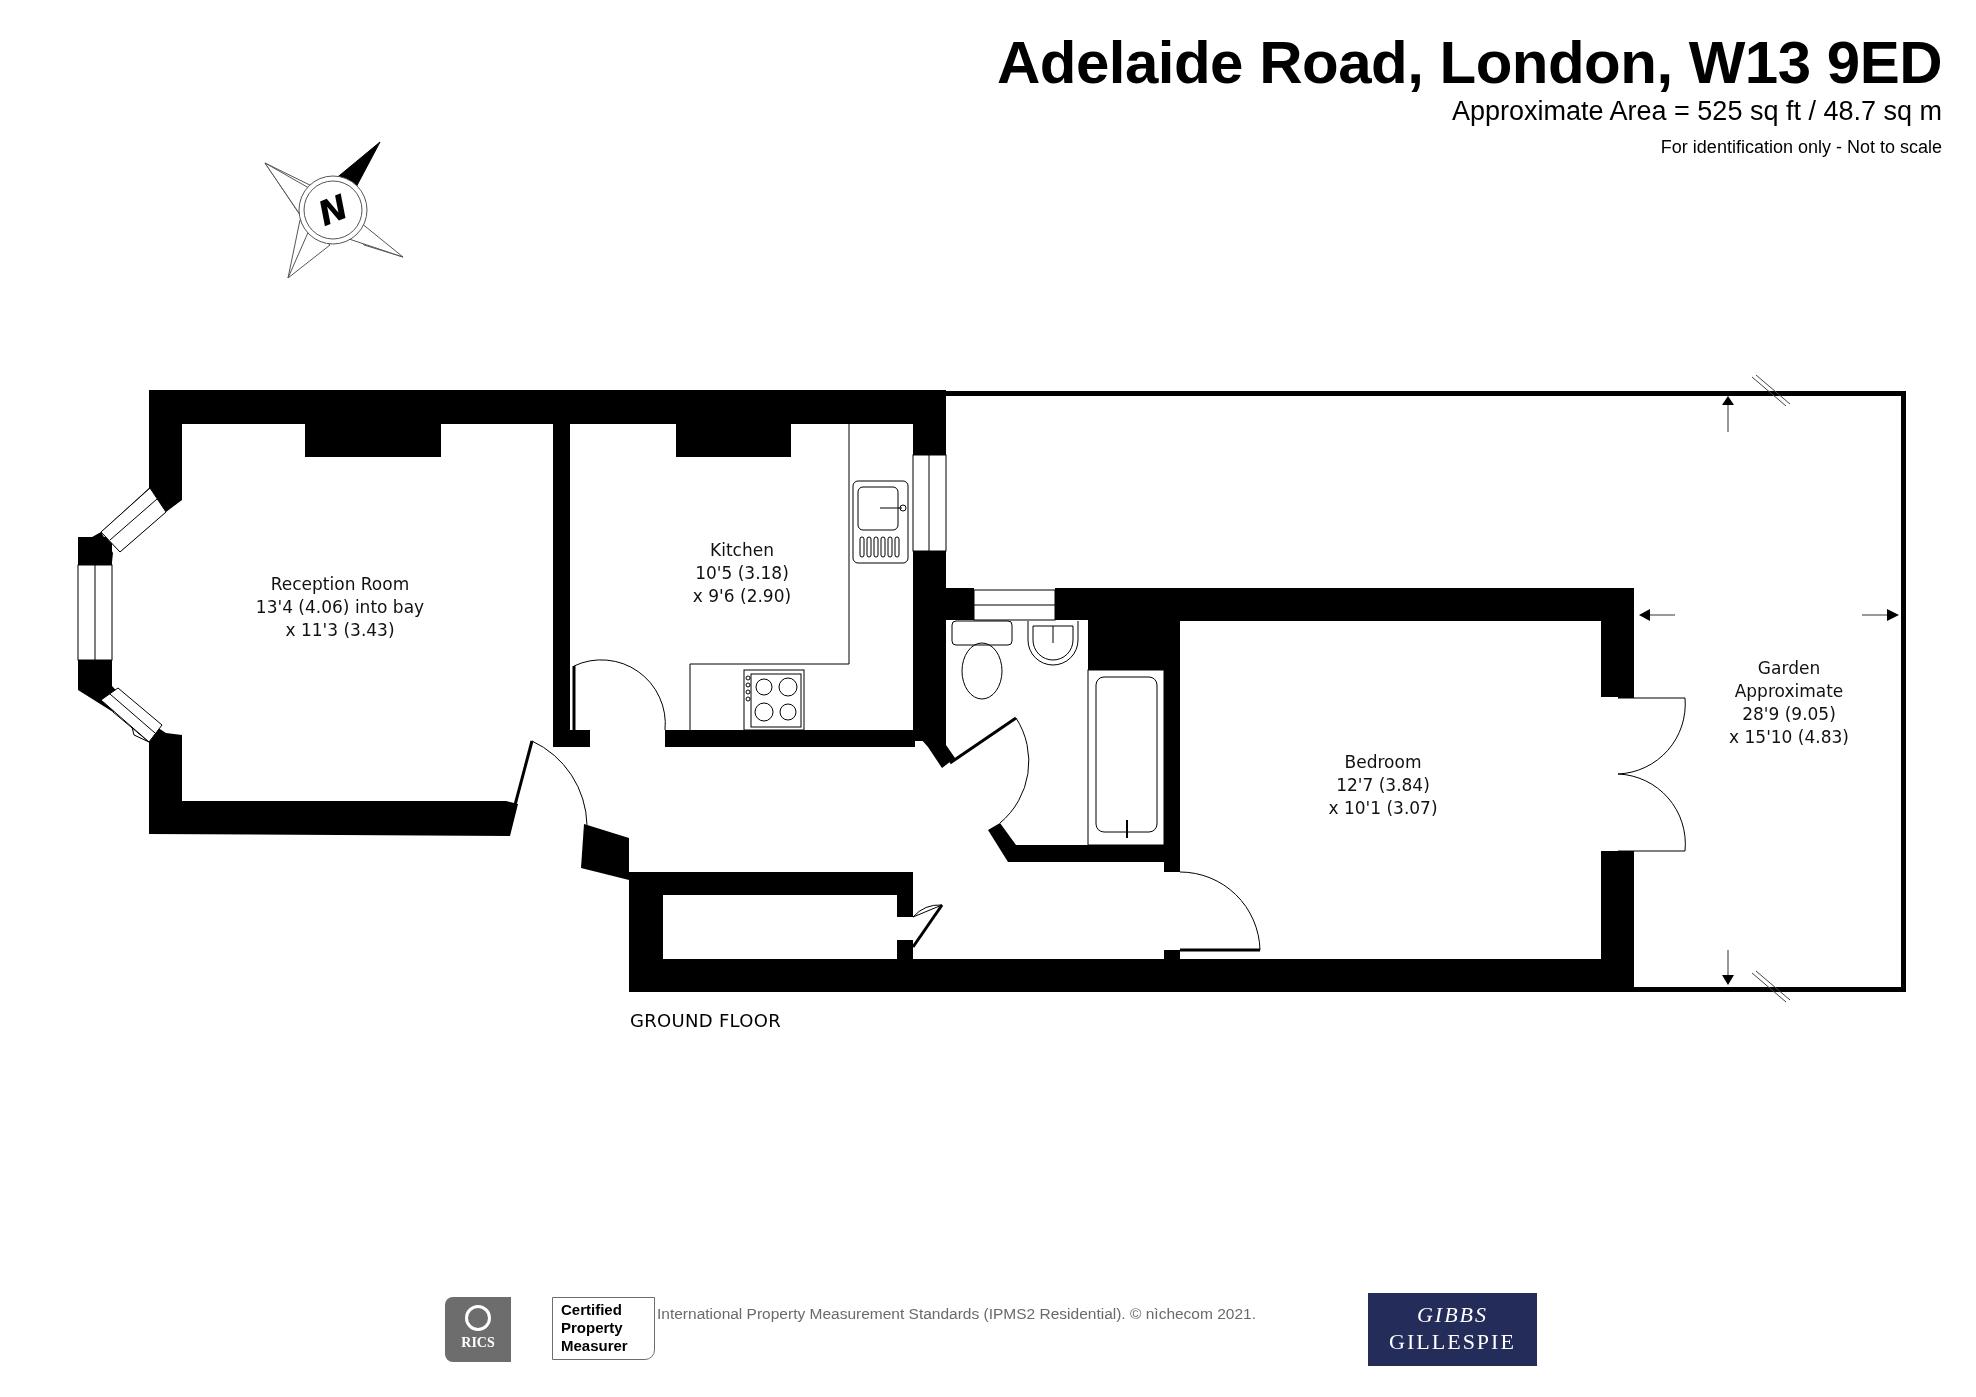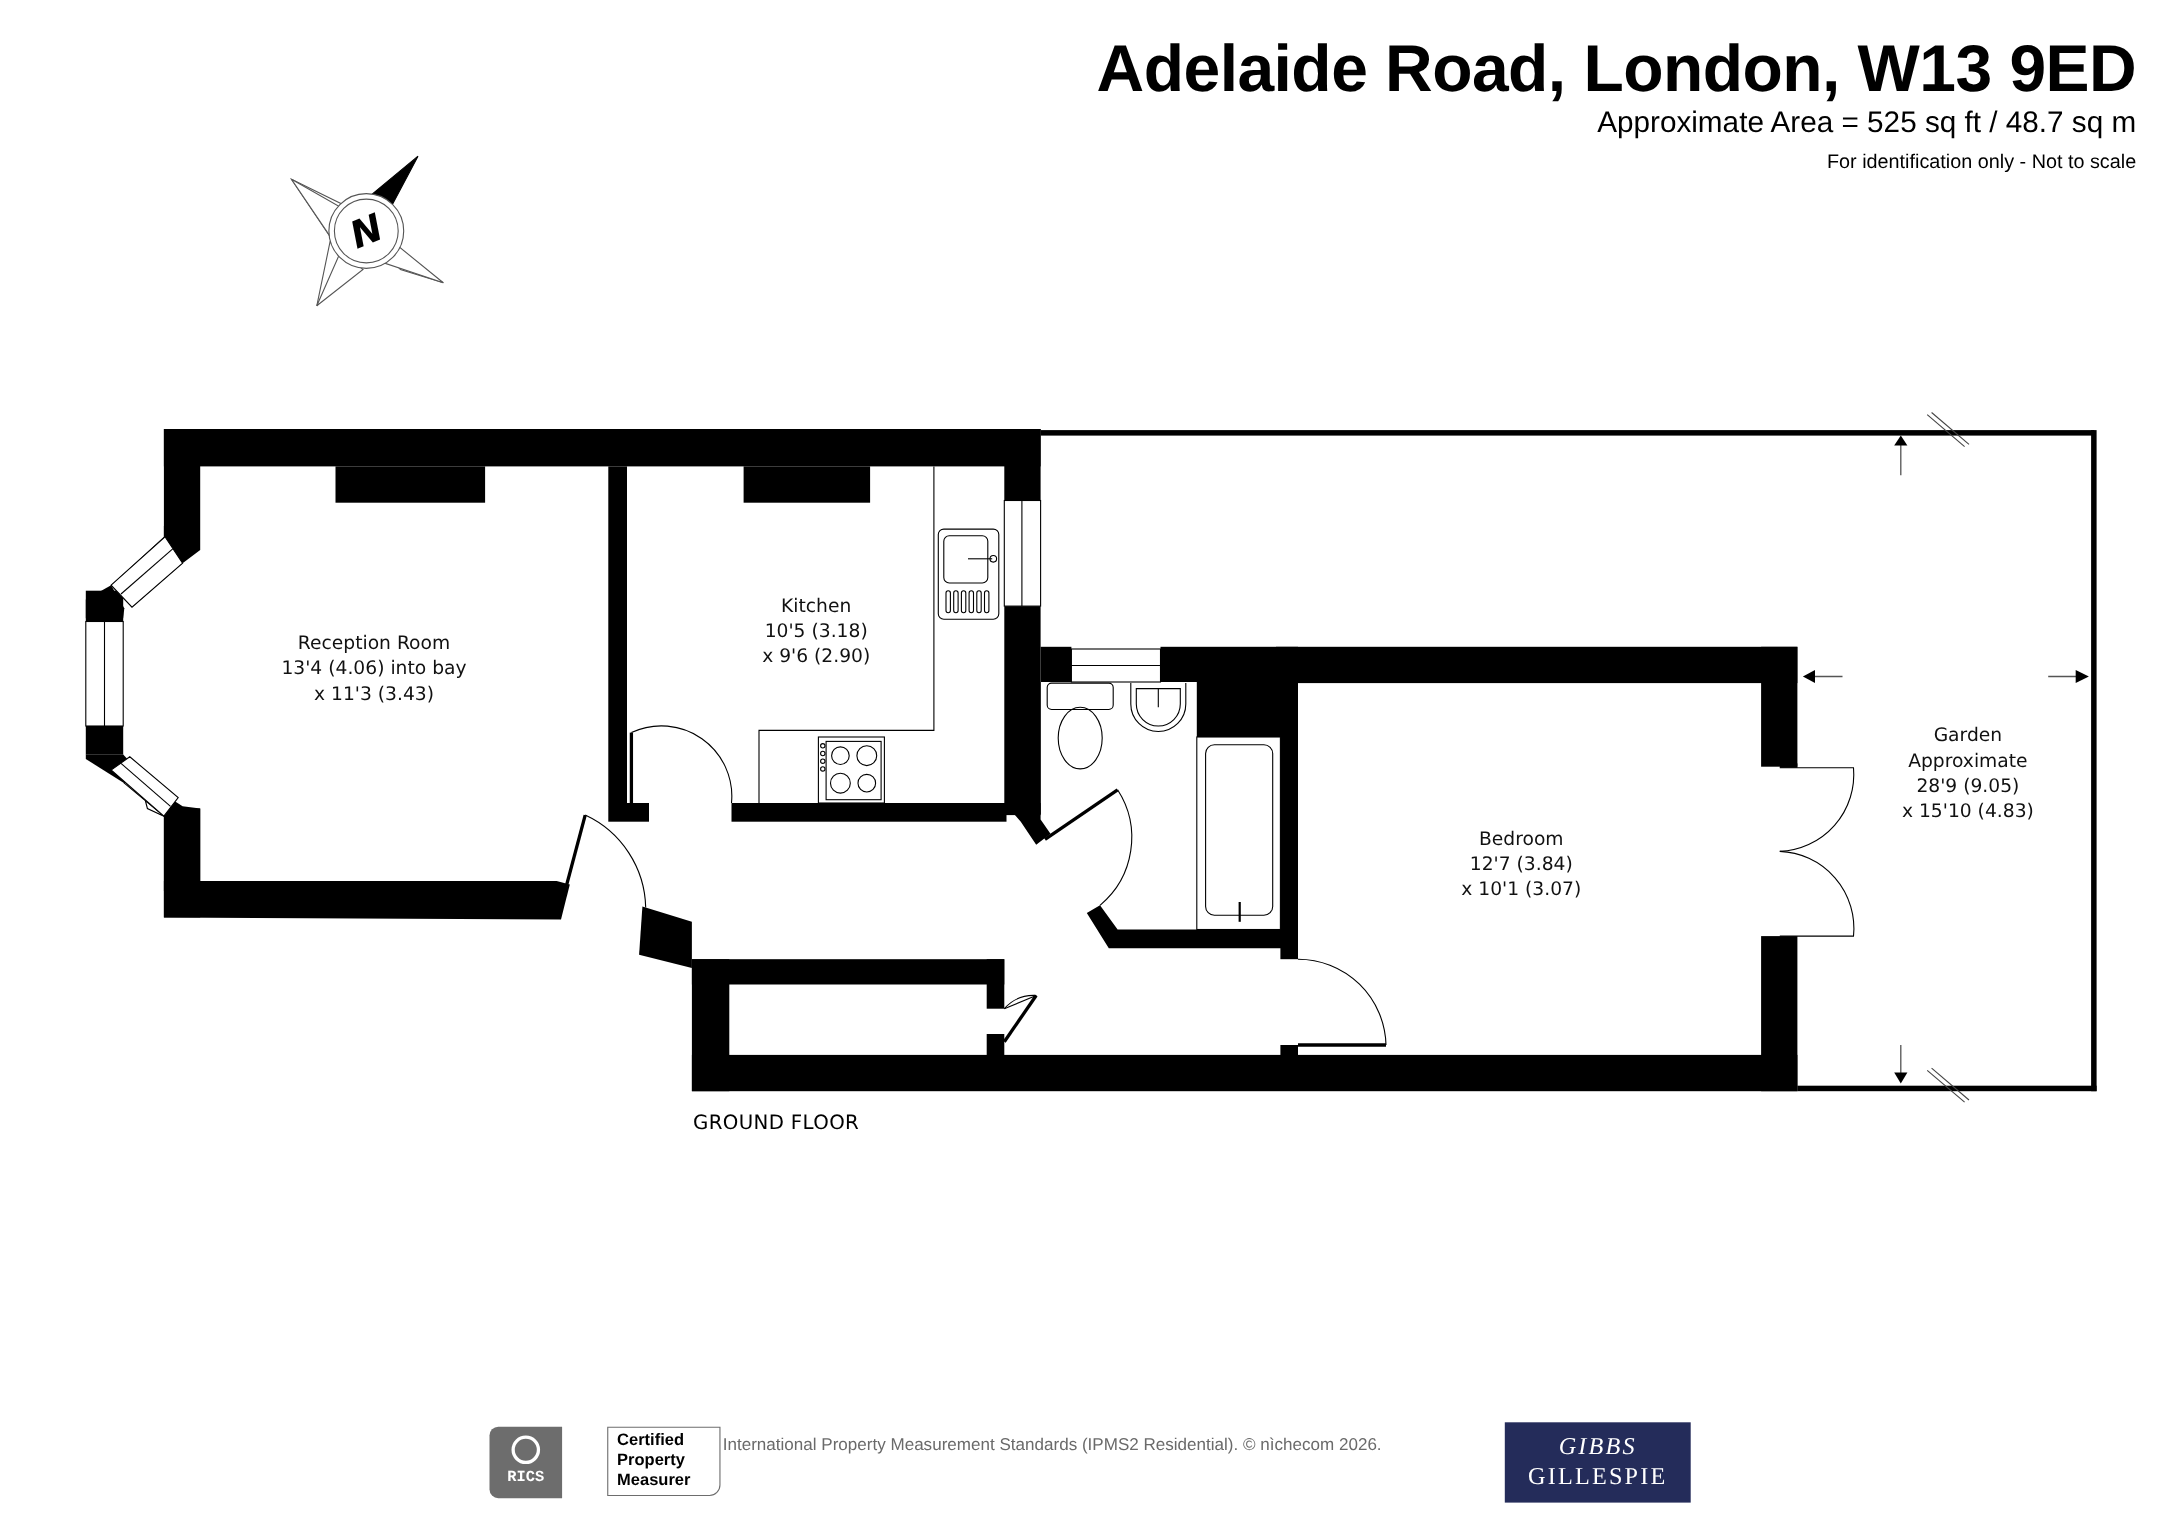--- a/index.html
+++ b/index.html
@@ -10,21 +10,21 @@
   .area { position: absolute; right: 34px; top: 96px; font-size: 27px; white-space: nowrap; }
   .disclaimer { position: absolute; right: 34px; top: 137px; font-size: 18px; white-space: nowrap; }
   svg.plan { position: absolute; left: 0; top: 0; }
   .room-label { font-family: "DejaVu Sans", sans-serif; font-size: 17px; fill: #111; text-anchor: middle; }
   .floor-label { position: absolute; left: 630px; top: 1010px; font-family: "DejaVu Sans", sans-serif;
                  font-size: 18px; letter-spacing: 0.3px; }
   .rics-box { position: absolute; left: 445px; top: 1297px; width: 66px; height: 65px; background: #6d6d6d;
               border-radius: 8px 0 0 8px; color: #fff; }
   .rics-lion { position: absolute; left: 20px; top: 8px; width: 26px; height: 26px; border: 3px solid #fff;
                border-radius: 50%; box-sizing: border-box; }
-  .rics-text { position: absolute; left: 0; width: 66px; top: 38px; text-align: center; font-family: Liberation Mono, monospace;
+  .rics-text { position: absolute; left: 0; width: 66px; top: 38px; text-align: center; font-family: Liberation Serif, serif;
                font-weight: bold; font-size: 14px; }
   .cert-box { position: absolute; left: 515px; top: 1297px; width: 103px; height: 63px; border: 1.5px solid #6d6d6d;
               border-radius: 0 0 10px 0; box-sizing: border-box; padding: 3px 0 0 8px; color: #000000;
               font-size: 15px; font-weight: bold; line-height: 18px; margin-left: 37px; }
   .footer-text { position: absolute; left: 657px; top: 1302px; width: 720px; color: #6a6a6a; font-size: 15.5px;
                  line-height: 23px; }
   .logo { position: absolute; left: 1368px; top: 1293px; width: 169px; height: 73px; background: #242c5a;
           color: #fff; font-family: "Liberation Serif", serif; text-align: center; }
   .logo-l1 { position: absolute; width: 100%; top: 9px; font-size: 22px; letter-spacing: 2px; font-style: italic; }
   .logo-l2 { position: absolute; width: 100%; top: 36px; font-size: 22px; letter-spacing: 2px; }
@@ -224,18 +224,18 @@
 <div class="rics-box">
   <div class="rics-lion"></div>
   <div class="rics-text">RICS</div>
 </div>
 <div class="cert-box">
   <div>Certified</div>
   <div>Property</div>
   <div>Measurer</div>
 </div>
 <div class="footer-text">
-  <div>International Property Measurement Standards (IPMS2 Residential).   © nìchecom 2026.</div>
+  <div>International Property Measurement Standards (IPMS2 Residential).   © nìchecom 2021.</div>
 </div>
 <div class="logo">
   <div class="logo-l1">GIBBS</div>
   <div class="logo-l2">GILLESPIE</div>
 </div>
 
 </body></html>

